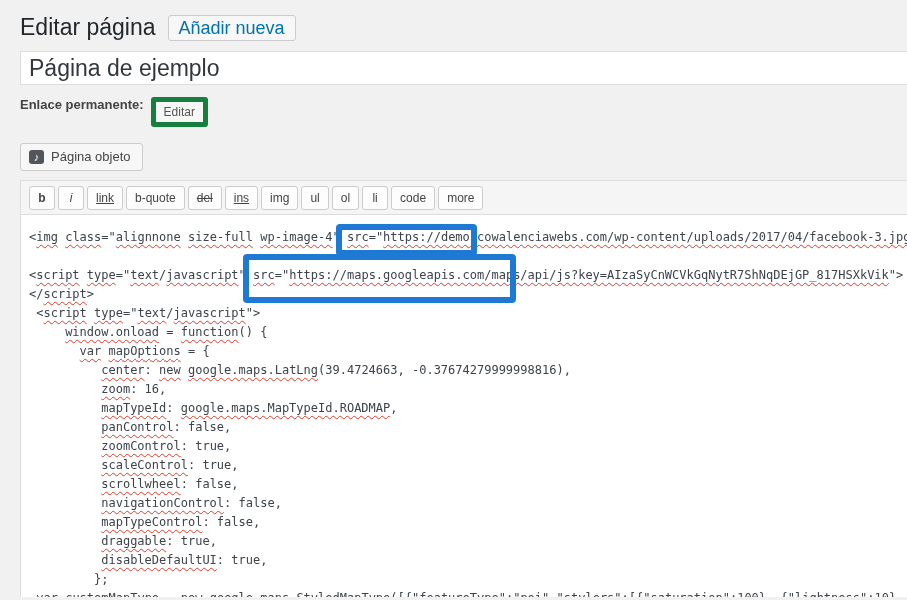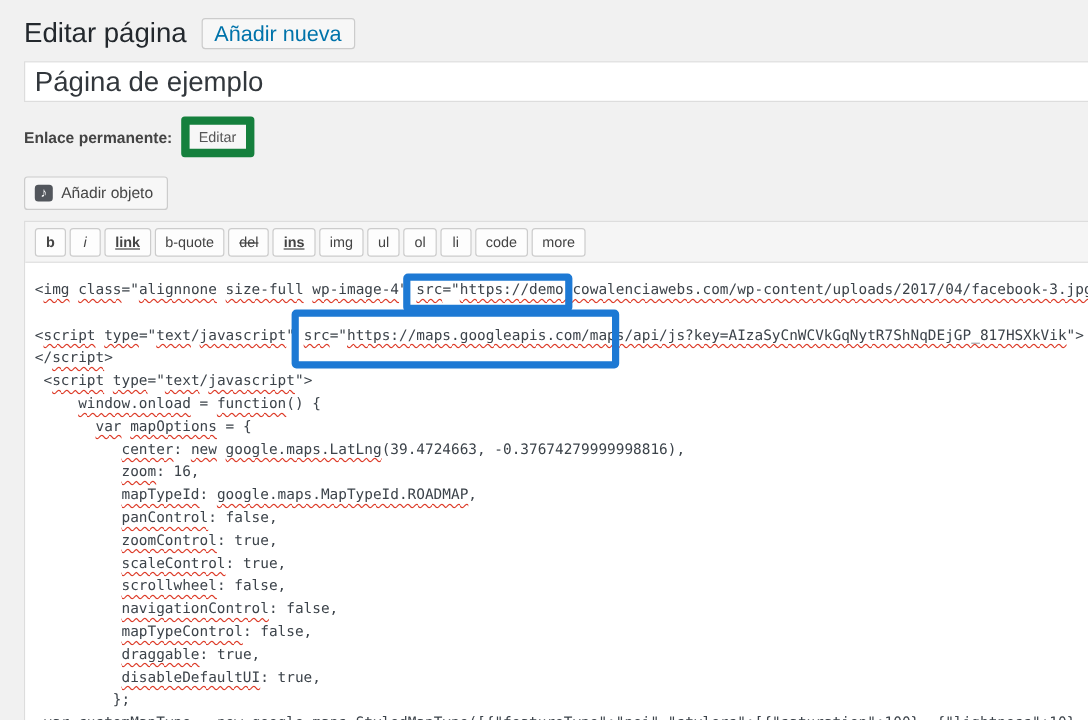--- a/index.html
+++ b/index.html
@@ -19,26 +19,26 @@
     cursor:pointer; text-decoration:none;
   }
   
   .title-wrap { margin:9px 0 0 20px; width:900px; }
   .title-input {
     width:100%; height:34px; padding:3px 8px; font-size:23px; color:#32373c;
     font-family:"Liberation Sans", sans-serif;
     border:1px solid #ddd; background:#fff; outline:none;
   }
   
-  .permalink-row { margin:12px 0 0 20px; font-size:13px; color:#444; display:flex; align-items:center; }
+  .permalink-row { margin:12px 0 0 20px; font-size:13px; color:#444; display:flex; }
   .permalink-row strong { font-weight:bold; }
   .permalink-url { color:#0073aa; text-decoration:underline; margin-left:5px; cursor:pointer; }
   .edit-slug-btn {
     margin-left:7px; padding:3px 8px; font-size:12px; color:#555;
-    background:#f7f7f7; border:7px solid #15803d; border-radius:3px; cursor:pointer;
+    background:#f7f7f7; border:5px solid #15803d; border-radius:3px; cursor:pointer;
     font-family:"Liberation Sans", sans-serif;
   }
   
   .media-row { margin:16px 0 0 20px; }
   .add-media-btn {
     display:inline-flex; align-items:center; gap:7px; padding:5px 11px 6px 8px;
     font-size:13px; color:#464646; background:#f7f7f7; border:1px solid #ccc;
     border-radius:3px; cursor:pointer; font-family:"Liberation Sans", sans-serif;
   }
   .media-icon {
@@ -51,21 +51,21 @@
     background:#f5f5f5; border:1px solid #ddd;
   }
   .qt-toolbar { display:flex; align-items:center; gap:3px; padding:4px 8px; height:33px; }
   .qt-btn {
     padding:3px 8px; min-width:26px; font-size:12px; line-height:16px; color:#444;
     background:#fdfdfd; border:1px solid #ccc; border-radius:3px; cursor:pointer;
     font-family:"Liberation Sans", sans-serif; text-align:center;
   }
   .qt-bold { font-weight:bold; }
   .qt-italic { font-style:italic; }
-  .qt-underline { text-decoration:underline;font-weight:bold; }
+  .qt-underline { text-decoration:underline; }
   .qt-strike { text-decoration:line-through;text-align:center; }
   .code-area {
     background:#fff; border-top:1px solid #ddd; height:383px;
     padding:13px 0 0 8px; overflow:hidden; cursor:text;
     font-family:"DejaVu Sans Mono", monospace; font-size:12px; line-height:19px;
     color:#3c434a; white-space:pre;
   }
   .code-line { height:19px; }
   .sp {
     text-decoration:underline; text-decoration-style:wavy;
@@ -95,21 +95,21 @@
   </div>
 
   <div class="permalink-row">
     <strong>Enlace permanente:</strong>
     <button class="edit-slug-btn">Editar</button>
   </div>
 
   <div class="media-row">
     <button class="add-media-btn">
       <span class="media-icon">♪</span>
-      <span>Añadir objeto</span>
+      <span>Página objeto</span>
     </button>
   </div>
 
   <div class="editor">
     <div class="qt-toolbar" id="toolbar">
         <button class="qt-btn qt-bold">b</button>
         <button class="qt-btn qt-italic">i</button>
         <button class="qt-btn qt-underline">link</button>
         <button class="qt-btn">b-quote</button>
         <button class="qt-btn qt-strike">del</button>

